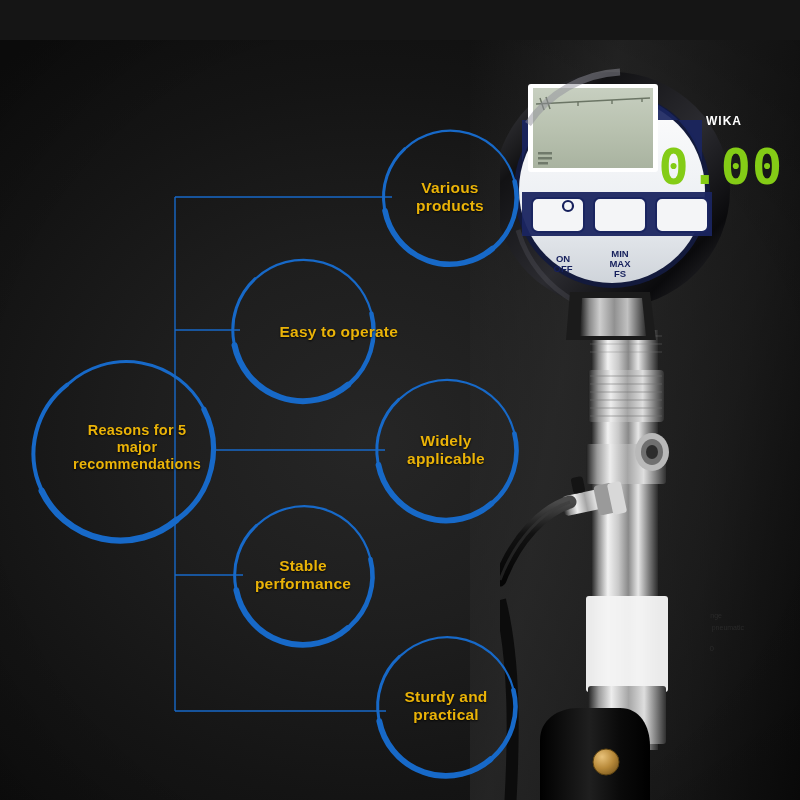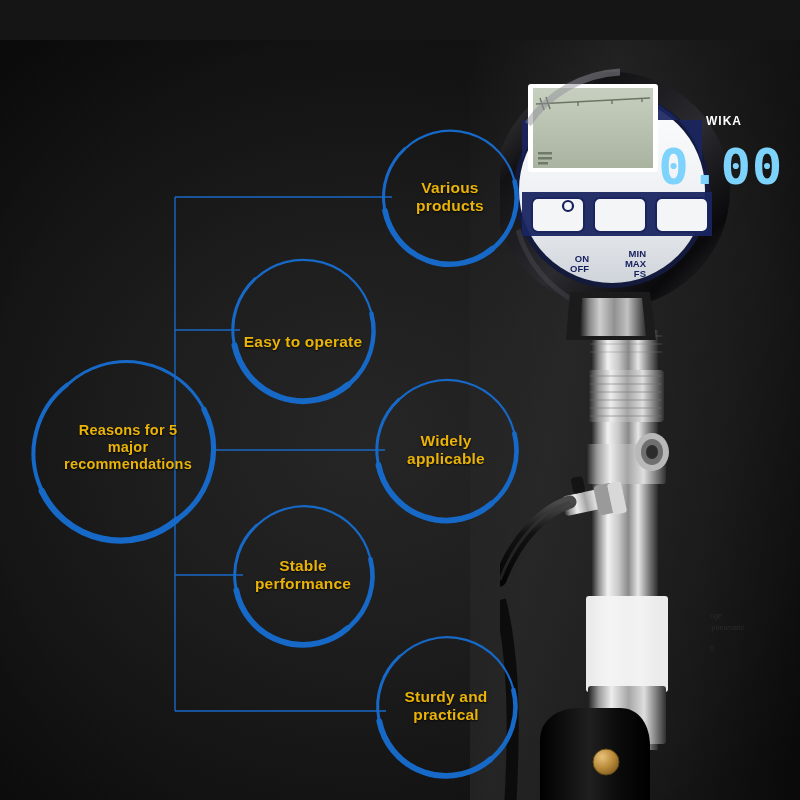--- a/index.html
+++ b/index.html
@@ -44,32 +44,32 @@
   }
   .lbl-root{font-size:14.5px;width:190px;}
   .lbl-leaf{font-size:15.5px;width:170px;}
 
   
   .gauge-wrap{position:absolute;right:0;top:0;width:300px;height:800px;}
   .gauge-wrap svg{position:absolute;right:0;top:0;}
   .lcd-text{
     position:absolute;
     font-family:"DejaVu Sans Mono","Liberation Mono",monospace;
-    color:#7dd3fc;font-weight:bold;
+    color:#84cc16;font-weight:bold;
     letter-spacing:1px;
   }
   .badge{
     position:absolute;color:#ffffff;font-weight:bold;
     font-family:"Liberation Sans",sans-serif;
     letter-spacing:1px;
   }
   .btn-txt{
     position:absolute;color:#16205c;font-weight:bold;
     font-family:"Liberation Sans",sans-serif;
-    text-align:right;line-height:1.05;
+    text-align:center;line-height:1.05;
   }
   .lbl-txt{
     position:absolute;color:#2a2a2a;
     font-family:"Liberation Sans",sans-serif;
   }
 </style>
 </head>
 <body>
 
 <div id="stage">
@@ -286,28 +286,28 @@
       </g>
 
       <g>
         <path class="ringA" stroke-width="2.2" d="M 400.9 615.4 A 68 68 0 0 1 512.9 647.8"></path>
         <path class="ringA" stroke-width="4.6" d="M 513.4 650.1 A 68 68 0 0 1 492.7 717.6"></path>
         <path class="ringA" stroke-width="5.8" d="M 490.7 719.1 A 68 68 0 0 1 379.3 681.1"></path>
         <path class="ringA" stroke-width="3.0" d="M 378.8 678.8 A 68 68 0 0 1 399.5 616.4"></path>
       </g>
     </svg>
 
-    <div class="node-label lbl-root" style="left:120px;top:408px;padding-left:16px;">Reasons for 5
+    <div class="node-label lbl-root" style="left:129px;top:408px;padding-left:16px;">Reasons for 5
 major
 recommendations</div>
 
     <div class="node-label lbl-leaf" style="left:450px;top:157px;">Various
 products</div>
 
-    <div class="node-label lbl-leaf" style="left:303px;top:302px;width:190px;">Easy to operate</div>
+    <div class="node-label lbl-leaf" style="left:303px;top:292px;width:190px;text-align:right;">Easy to operate</div>
 
     <div class="node-label lbl-leaf" style="left:446px;top:410px;">Widely
 applicable</div>
 
     <div class="node-label lbl-leaf" style="left:446px;top:666px;">Sturdy and
 practical</div>
 
     <div class="node-label lbl-leaf" style="left:303px;top:535px;">Stable
 performance</div>
   </div>

